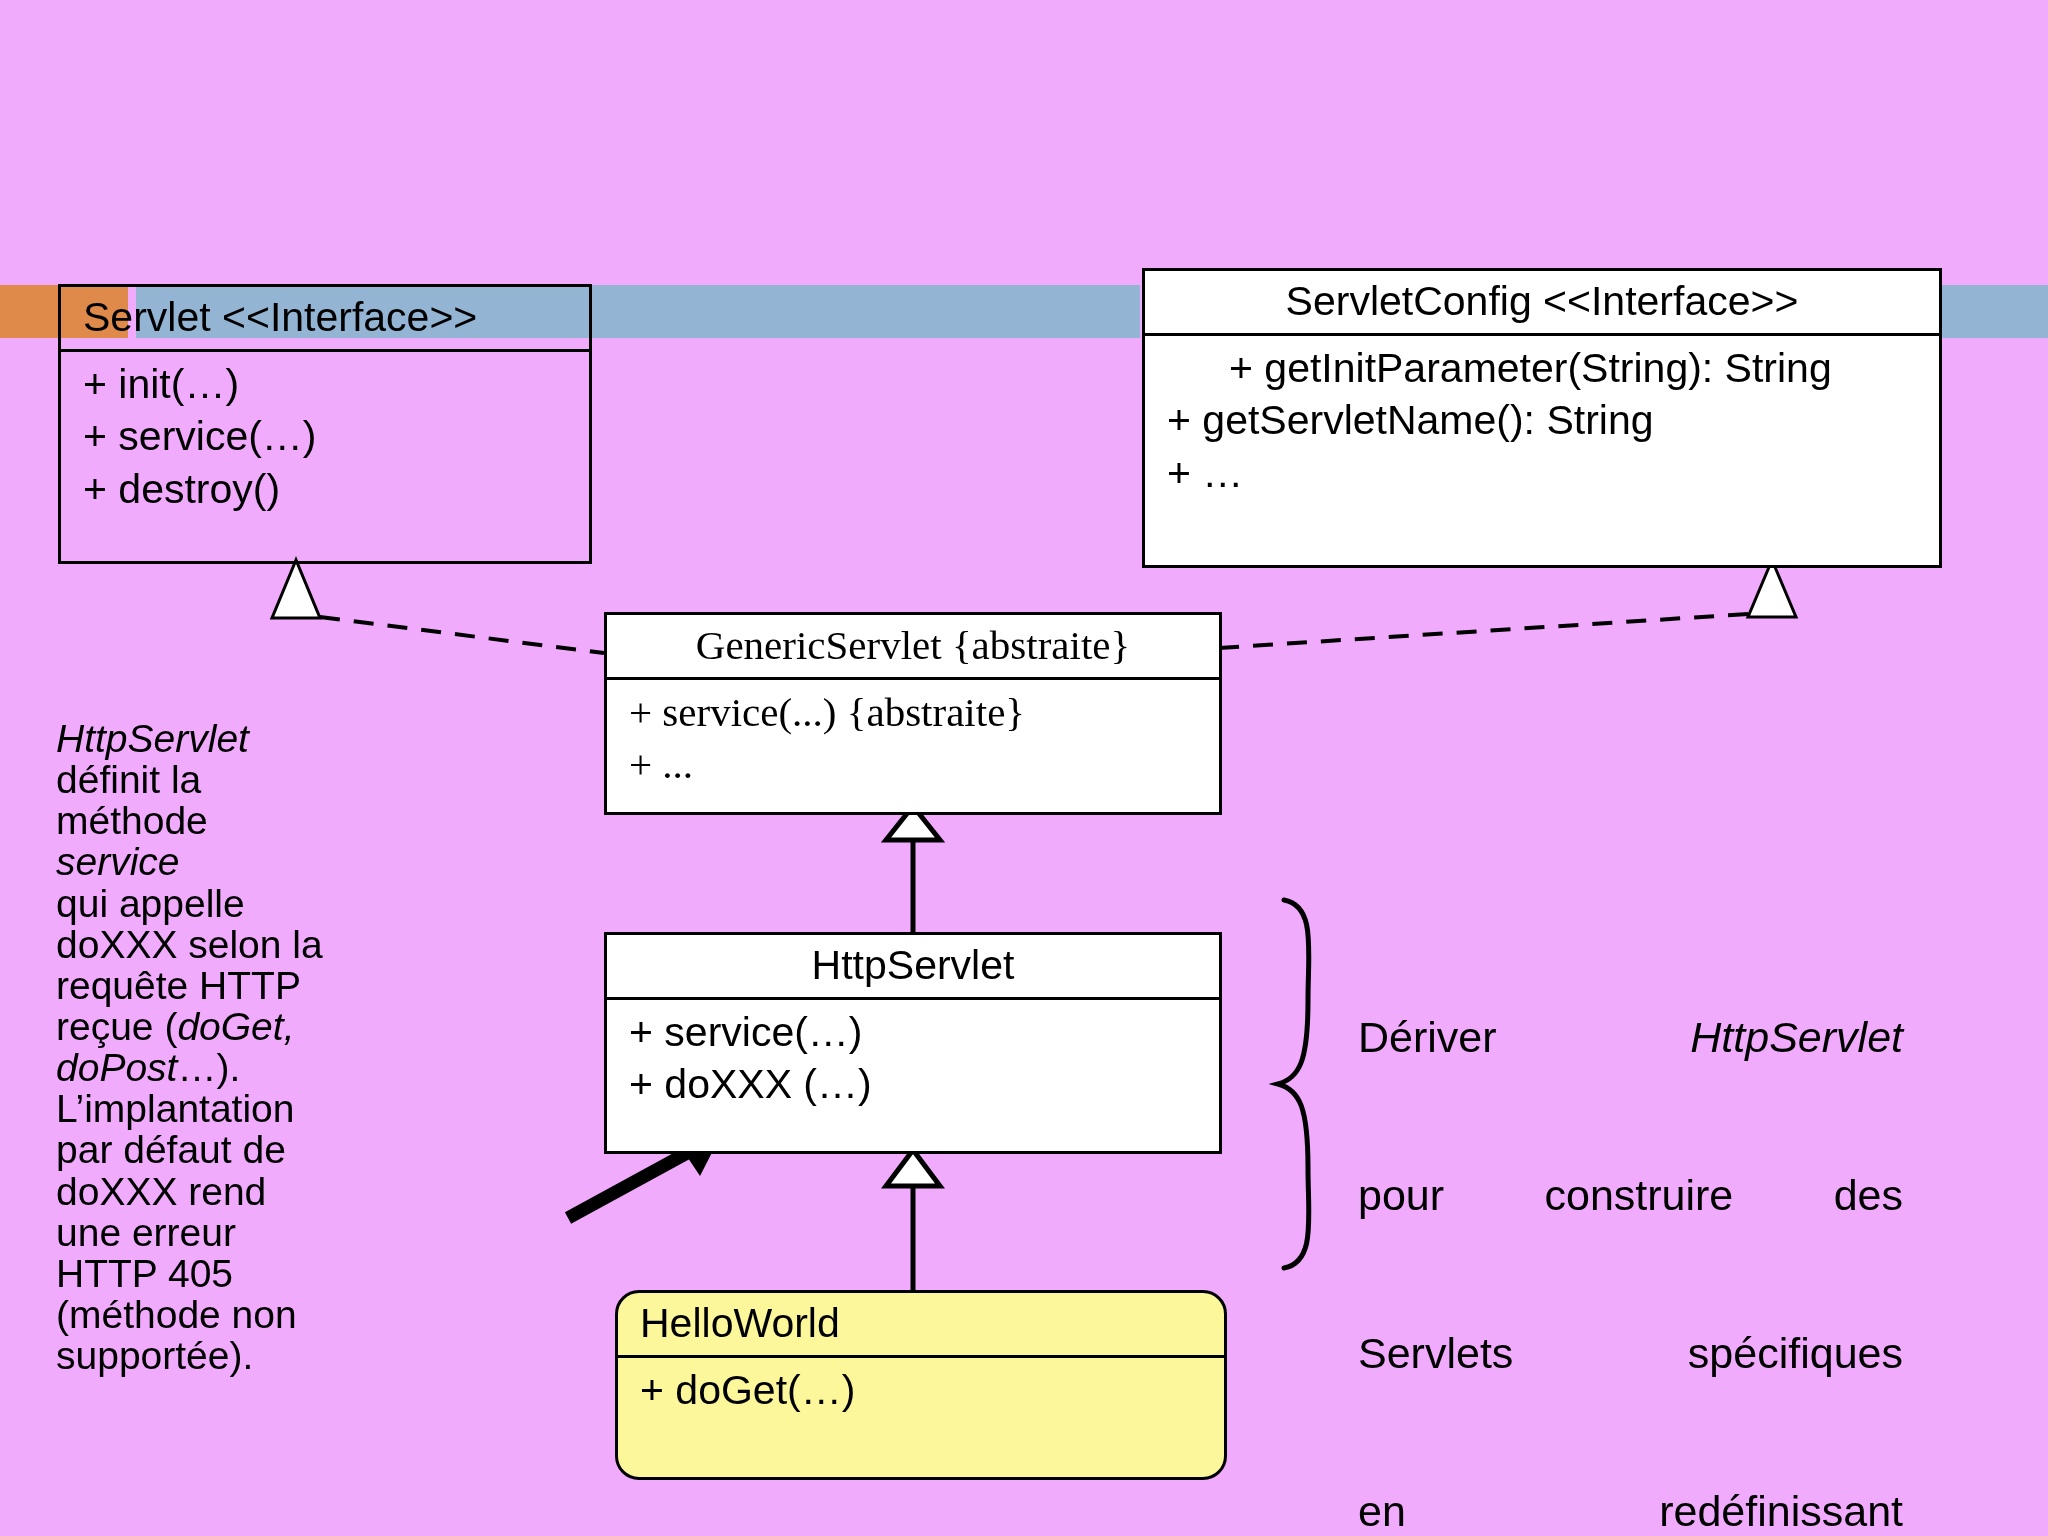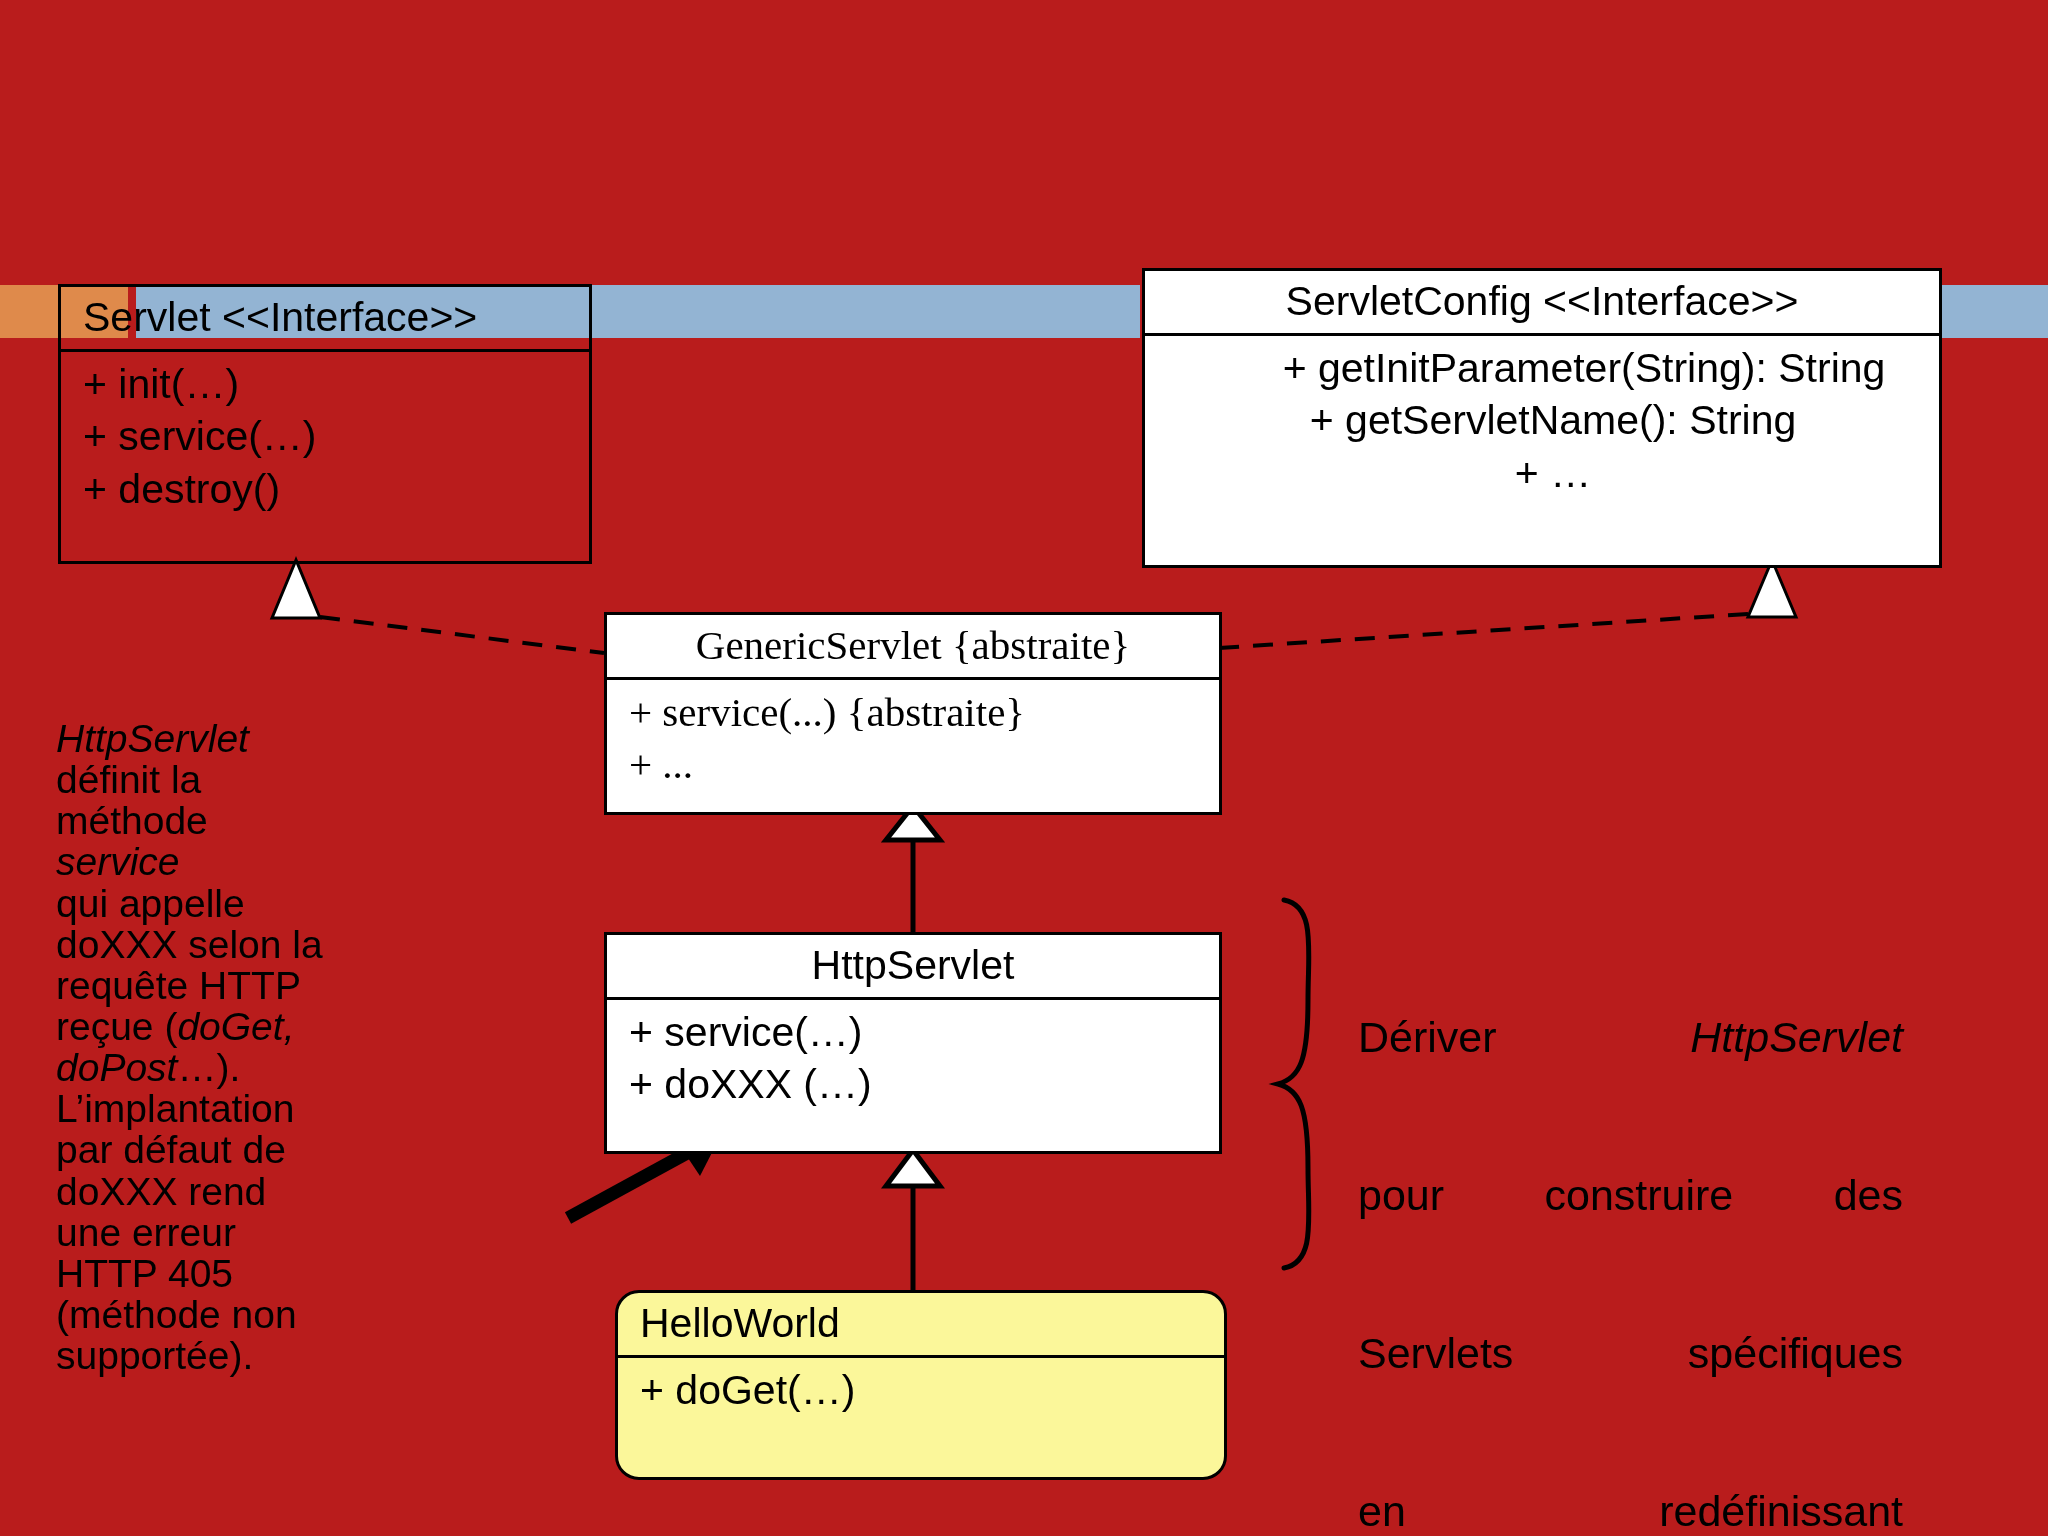--- a/index.html
+++ b/index.html
@@ -7,21 +7,21 @@
     padding: 0;
     background: #ffffff;
   }
   body {
     font-family: "Liberation Sans", sans-serif;
   }
   #stage {
     position: relative;
     width: 2048px;
     height: 1536px;
-    background: #b91c1c;
+    background: #f0abfc;
     overflow: hidden;
   }
 
   
   .band {
     position: absolute;
     height: 53px;
     top: 285px;
   }
   .band-orange { left: 0; width: 128px; }
@@ -147,21 +147,21 @@
     <div class="uml-members">
       <div class="m">+ init(…)</div>
       <div class="m">+ service(…)</div>
       <div class="m">+ destroy()</div>
     </div>
   </div>
 
   <div class="uml-box opaque" style="left:1142px; top:268px; width:800px; height:300px;">
     <div class="uml-title overflow-title">ServletConfig &lt;&lt;Interface&gt;&gt;</div>
     <div class="uml-divider"></div>
-    <div class="uml-members indent-first" style="overflow:visible;text-align:center;">
+    <div class="uml-members indent-first" style="overflow:visible;">
       <div class="m">+ getInitParameter(String): String</div>
       <div class="m">+  getServletName(): String</div>
       <div class="m">+ …</div>
     </div>
   </div>
 
   <div class="uml-box opaque" style="left:604px; top:612px; width:618px; height:203px;font-family:Liberation Serif, serif;">
     <div class="uml-title overflow-title">GenericServlet {abstraite}</div>
     <div class="uml-divider"></div>
     <div class="uml-members">

